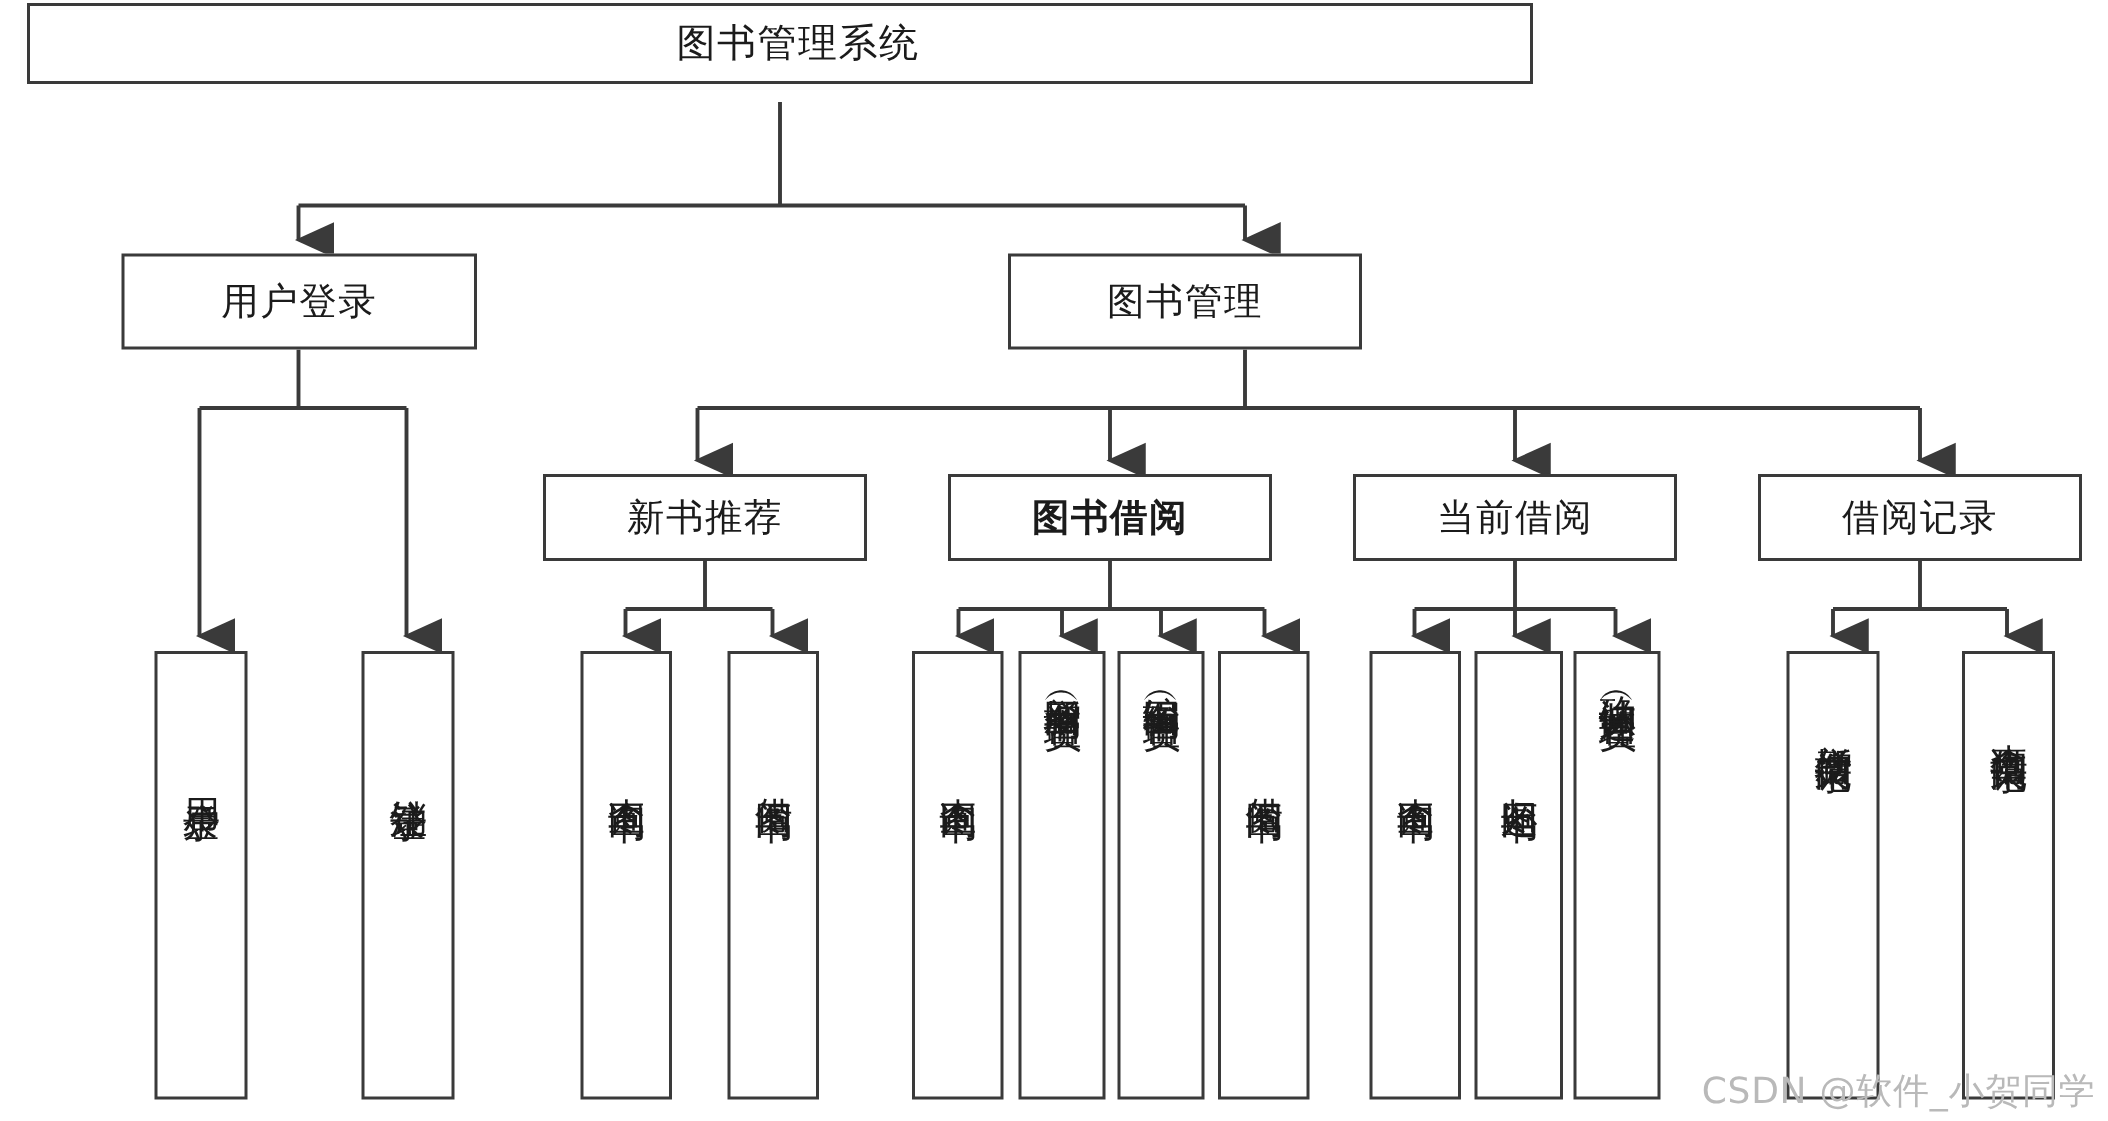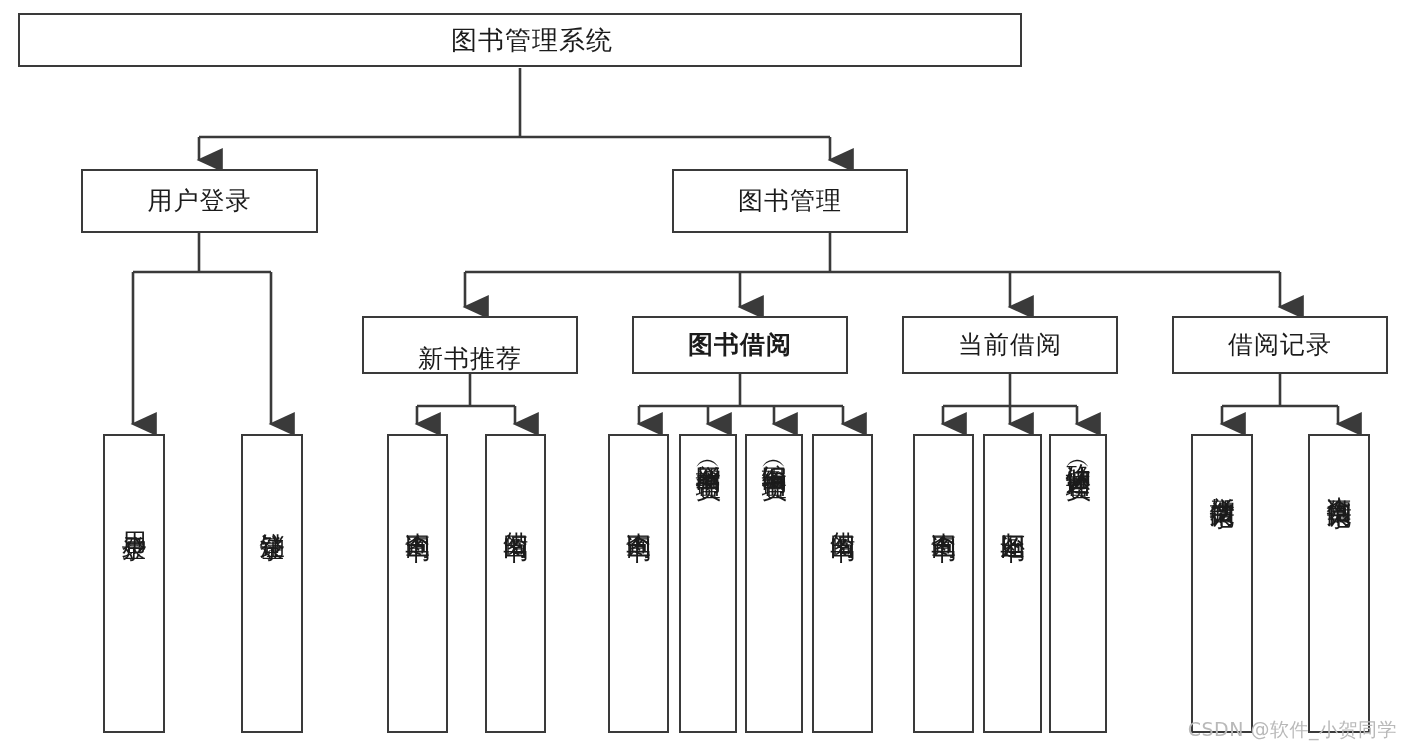--- a/index.html
+++ b/index.html
@@ -58,21 +58,21 @@
   .node.vert.tall .vlabel {
     font-size: 25px;
   }
   #root-node {
     font-size: 26px;
   }
   #watermark {
     position: absolute;
     right: 8px;
     bottom: 4px;
-    font-size: 19px;
+    font-size: 24px;
     color: #b9b9b9;
     letter-spacing: 0.5px;
     white-space: nowrap;
     font-family: "DejaVu Sans", "Liberation Sans", sans-serif;
   }
 </style>
 </head>
 <body>
 
 <div id="canvas">
@@ -120,33 +120,33 @@
       <path d="M 1010 406 L 1010 424" marker-end="url(#arrow)"></path>
       <path d="M 1077 406 L 1077 424" marker-end="url(#arrow)"></path>
 
       <path d="M 1280 374 L 1280 406"></path>
       <path d="M 1222 406 L 1338 406"></path>
       <path d="M 1222 406 L 1222 424" marker-end="url(#arrow)"></path>
       <path d="M 1338 406 L 1338 424" marker-end="url(#arrow)"></path>
     </g>
   </svg>
 
-  <div class="node horiz" id="root-node" style="left:18px; top:13px; width:1004px; height:54px;padding-left:24px;">
+  <div class="node horiz" id="root-node" style="left:18px; top:2px; width:1004px; height:54px;padding-left:24px;">
     <span>图书管理系统</span>
   </div>
 
   <div class="node horiz" style="left:81px; top:169px; width:237px; height:64px;">
     <span>用户登录</span>
   </div>
 
   <div class="node horiz" style="left:672px; top:169px; width:236px; height:64px;">
     <span>图书管理</span>
   </div>
 
-  <div class="node horiz" style="left:362px; top:316px; width:216px; height:58px;align-items:flex-end;">
+  <div class="node horiz" style="left:362px; top:316px; width:216px; height:58px;">
     <span>新书推荐</span>
   </div>
 
   <div class="node horiz" style="left:632px; top:316px; width:216px; height:58px;font-weight:bold;">
     <span>图书借阅</span>
   </div>
 
   <div class="node horiz" style="left:902px; top:316px; width:216px; height:58px;">
     <span>当前借阅</span>
   </div>

